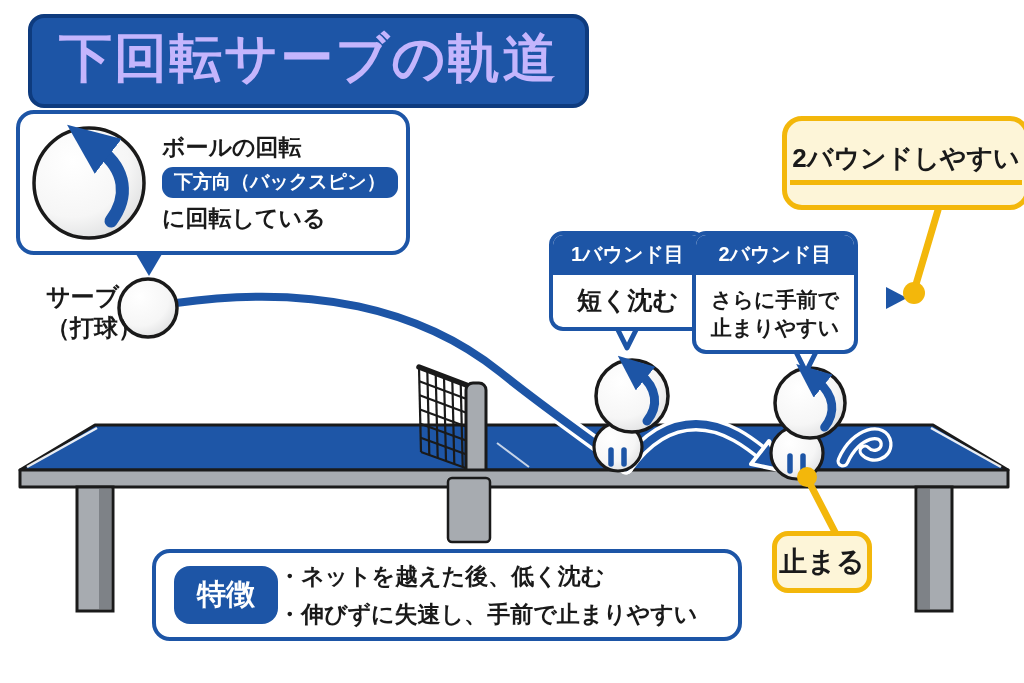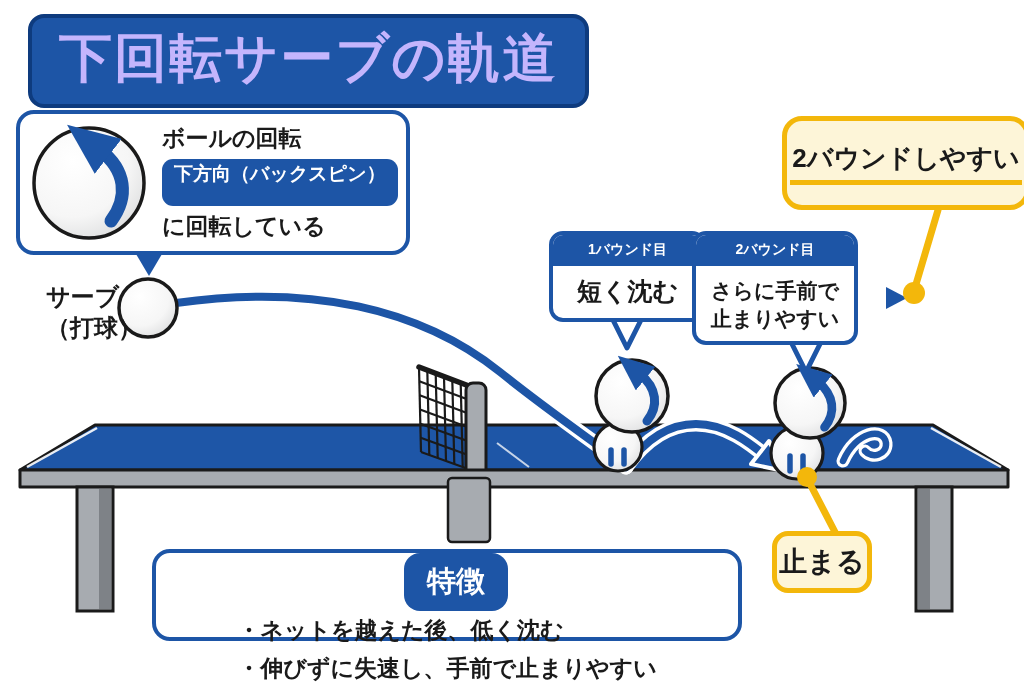--- a/index.html
+++ b/index.html
@@ -20,53 +20,53 @@
   .rotBox{
     left:16px;top:110px;width:394px;height:145px;
     background:#fff;border:4px solid #1d55a6;border-radius:18px;
     display:flex;align-items:center;z-index:3;box-sizing:border-box;
   }
   .rotBox .ballWrap{margin-left:10px;flex:0 0 auto;display:flex;}
   .rotText{margin-left:14px;line-height:1.15;}
   .rotHeading{font-size:23px;font-weight:bold;}
   .rotPill{
     display:inline-block;background:#1d55a6;color:#fff;
-    font-size:19px;font-weight:bold;padding:4px 12px 22px;border-radius:11px;margin:7px 0;
+    font-size:19px;font-weight:bold;padding:4px 12px 5px;border-radius:11px;margin:7px 0;
   }
   .rotSuffix{font-size:23px;font-weight:bold;}
   
   .serveLabel{left:30px;top:281px;font-size:24px;font-weight:bold;line-height:31px;z-index:3;margin-left:16px;}
   
   .callout{
     background:#fff;border:4px solid #1d55a6;border-radius:14px;
     overflow:hidden;z-index:3;box-sizing:border-box;text-align:center;
   }
   .callout .head{
-    background:#1d55a6;color:#fff;font-size:14px;font-weight:bold;padding:6px 0 7px;
+    background:#1d55a6;color:#fff;font-size:20px;font-weight:bold;padding:6px 0 7px;
   }
   .callout .body1{font-size:25px;font-weight:bold;padding:9px 0 10px;}
   .callout .body2{font-size:21px;font-weight:bold;line-height:28px;padding:11px 0 8px;}
   .cb1{left:549px;top:231px;width:157px;}
   .cb2{left:692px;top:231px;width:166px;}
   
   .yellowBox{
     background:#fdf5d8;border:5px solid #f3b70b;z-index:3;box-sizing:border-box;
     display:flex;align-items:center;justify-content:center;
   }
   .yb1{left:782px;top:116px;width:248px;height:94px;border-radius:20px;}
   .yb1 span{
     font-size:26px;font-weight:bold;border-bottom:5px solid #f3b70b;padding:0 2px 4px;
   }
   .yb2{left:772px;top:531px;width:100px;height:62px;border-radius:16px;}
   .yb2 span{font-size:28px;font-weight:bold;}
   
   .featBox{
     left:152px;top:549px;width:590px;height:92px;
     background:#fff;border:4px solid #1d55a6;border-radius:18px;
-    display:flex;align-items:center;z-index:3;box-sizing:border-box;flex-direction:column;
+    display:flex;align-items:center;z-index:3;box-sizing:border-box;
   }
   .featPill{
     margin-left:18px;width:104px;height:58px;border-radius:16px;background:#1d55a6;
     color:#fff;font-size:29px;font-weight:bold;display:flex;align-items:center;justify-content:center;
     flex:0 0 auto;
   }
   .featList{font-size:23px;font-weight:bold;line-height:38px;}
   
   .scene{left:0;top:0;z-index:1;}
 </style>

